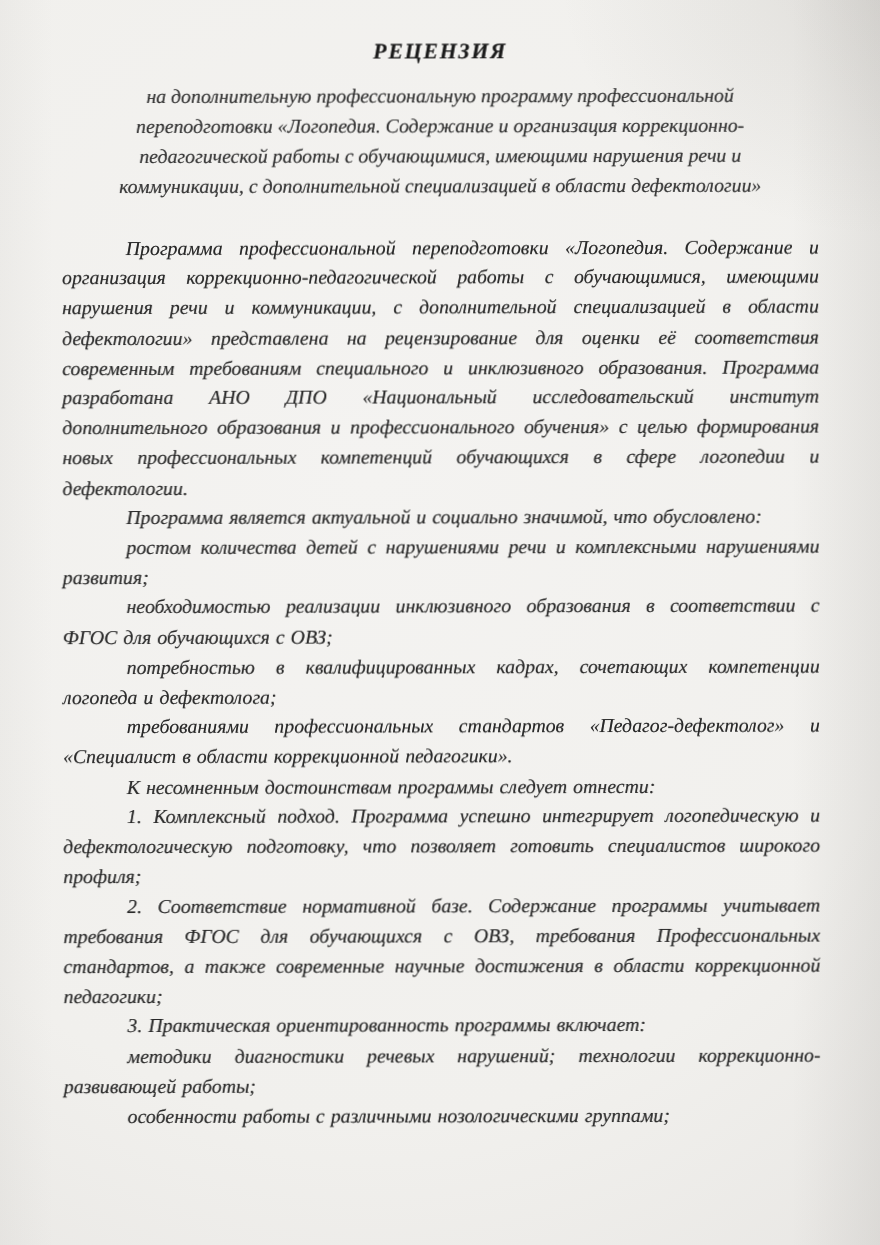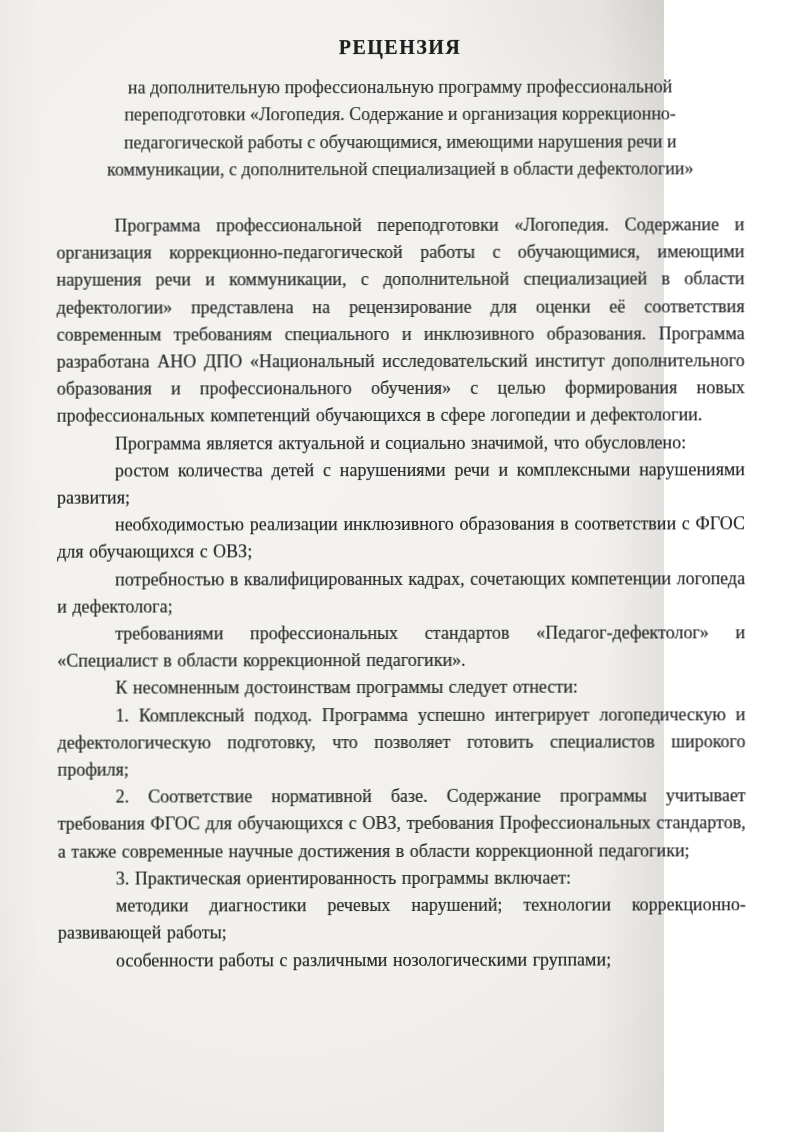--- a/index.html
+++ b/index.html
@@ -11,27 +11,28 @@
   * { box-sizing: border-box; }
   html, body { margin: 0; padding: 0; }
   body {
     width: 800px;
     height: 1132px;
     overflow: hidden;
     font-family: "Liberation Serif", "DejaVu Serif", serif;
   }
   .page {
     position: relative;
-    width: 664px;
+    width: 800px;
     height: 1132px;
     background:
       radial-gradient(55% 30% at 102% -2%, rgba(110,105,98,0.14), rgba(110,105,98,0) 70%),
       linear-gradient(to right, rgba(255,255,255,0) 90%, rgba(100,95,90,0.10) 100%),
       linear-gradient(to left, rgba(255,255,255,0) 94%, rgba(120,115,110,0.05) 100%),
       radial-gradient(120% 95% at 42% 38%, #f4f3f1 0%, var(--paper) 55%, var(--paper_edge) 100%);
+    font-style: italic;
   }
   .content {
     position: absolute;
     left: 57px;
     top: 34px;
     width: 688px;
     color: var(--ink);
     font-size: 18px;
     line-height: 27.2px;
     transform: rotate(-0.12deg);

